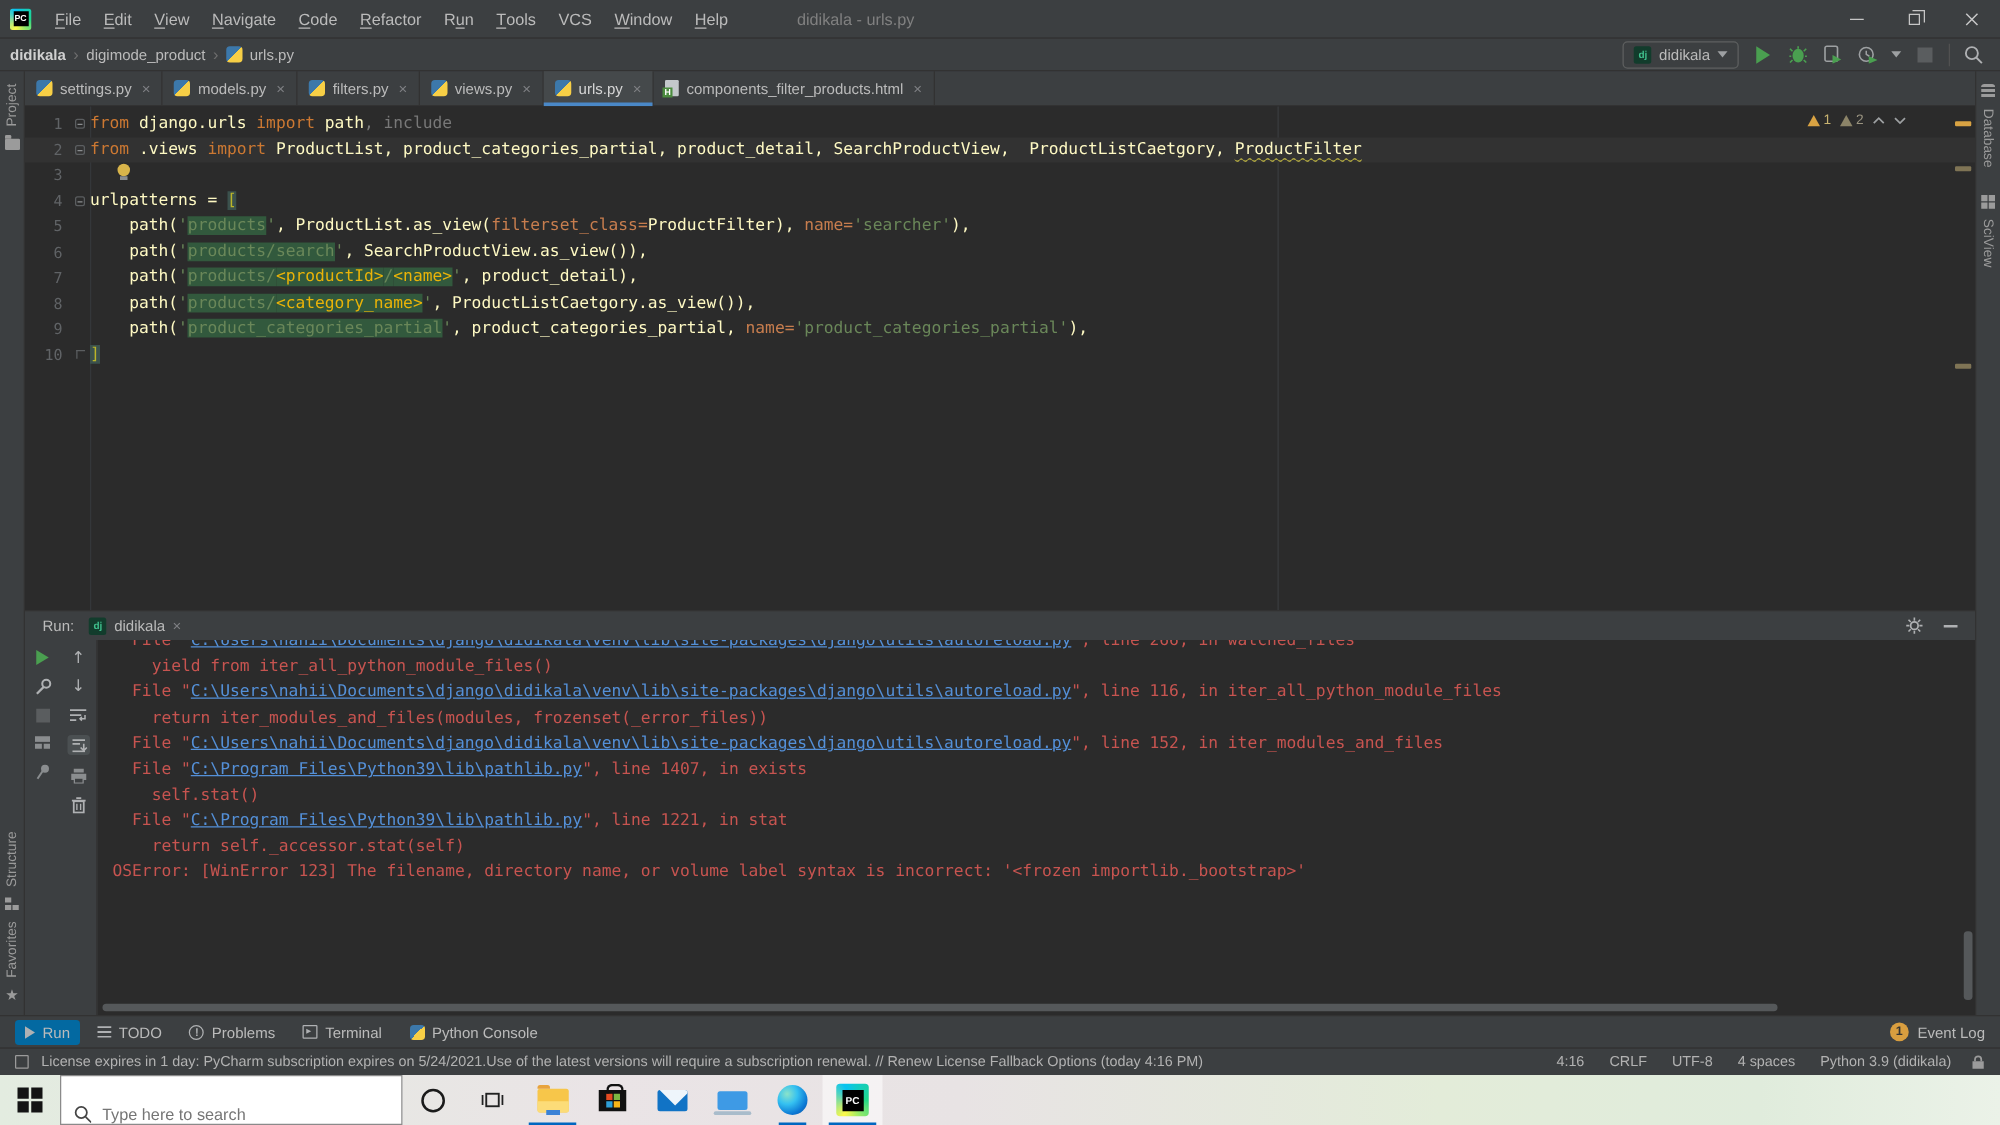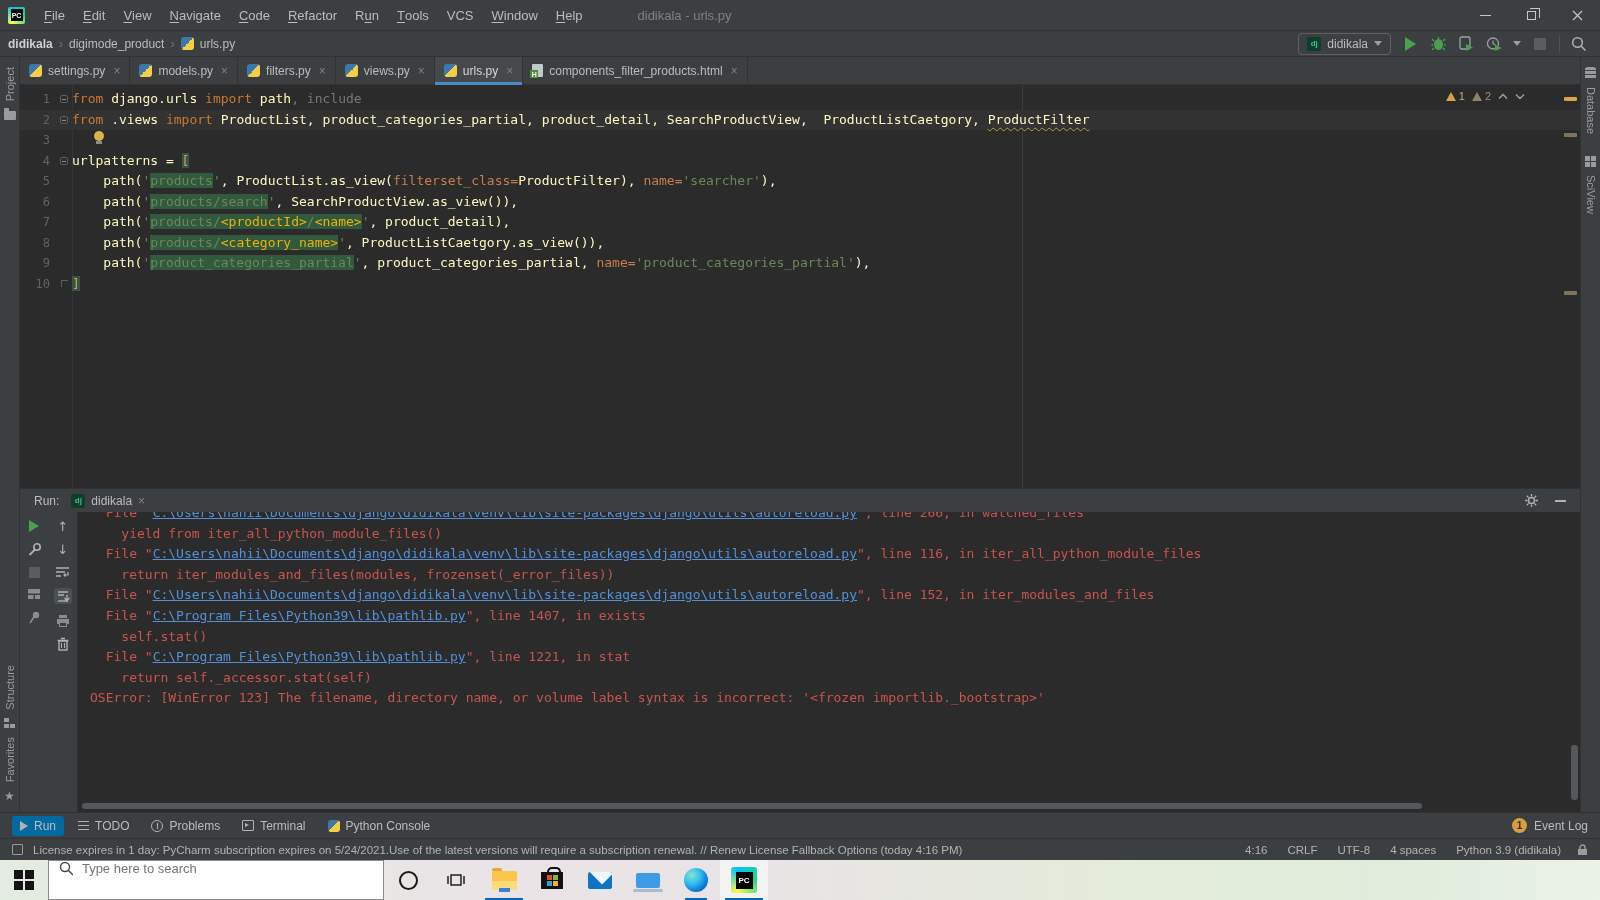--- a/index.html
+++ b/index.html
@@ -118,21 +118,21 @@
 .badge{width:15px;height:15px;border-radius:50%;background:#d99e3f;color:#343434;font-size:10px;font-weight:bold;display:flex;align-items:center;justify-content:center}
 
 .statusbar{height:22px;background:#3c3f41;border-top:1px solid #323232;display:flex;align-items:center;font-size:11.5px;color:#b2b2b2;padding:0 12px;gap:10px}
 .tw-ic{width:11px;height:11px;border:1px solid #9b9b9b;border-radius:1px}
 .status-right{margin-left:auto;display:flex;gap:20px;align-items:center}
 
 .taskbar{height:40px;background:linear-gradient(90deg,#e3ece0 0%,#eae4e6 30%,#e8e3e4 48%,#e3ecd9 72%,#e0ecdc 88%,#ebf2e8 100%);display:flex;align-items:stretch}
 .tb-start{width:48px;display:flex;align-items:center;justify-content:center}
 .winlogo{display:grid;grid-template-columns:9px 9px;grid-template-rows:9px 9px;gap:2px}
 .winlogo i{background:#141414}
-.searchbox{width:336px;background:#fff;border:1px solid #8a8a8a;display:flex;align-items:flex-start;gap:9px;padding:0 10px}
+.searchbox{width:274px;background:#fff;border:1px solid #8a8a8a;display:flex;align-items:flex-end;gap:9px;padding:0 10px}
 .searchbox input{border:none;outline:none;font-family:"Liberation Sans",sans-serif;font-size:13px;color:#3b3b3b;width:100%;background:transparent}
 .tb-btn{width:48px;display:flex;align-items:center;justify-content:center;position:relative}
 .tb-under{position:absolute;bottom:0;left:5px;right:5px;height:2.5px;background:#0067c0}
 .tb-under.narrow{left:13px;right:13px}
 .tb-active{background:rgba(255,255,255,.55)}
 .cortana-ic{width:19px;height:19px;border:2.5px solid #1b1b1b;border-radius:50%}
 .explorer-ic{width:25px;height:19px;background:#f7c64a;border-radius:2px;position:relative}
 .explorer-ic:before{content:"";position:absolute;top:-3px;left:0;width:10px;height:3px;background:#e8a33d;border-radius:2px 2px 0 0}
 .explorer-ic:after{content:"";position:absolute;left:0;bottom:0;width:100%;height:9px;background:#fcdc78;border-radius:0 0 2px 2px}
 .explorer-blue{position:absolute;bottom:-2px;left:7px;width:11px;height:4px;background:#3b82d6;z-index:2}

